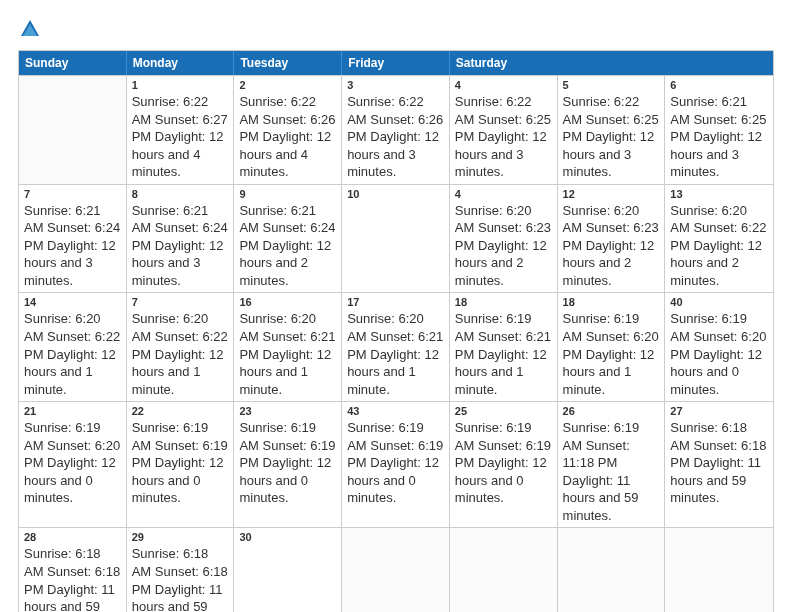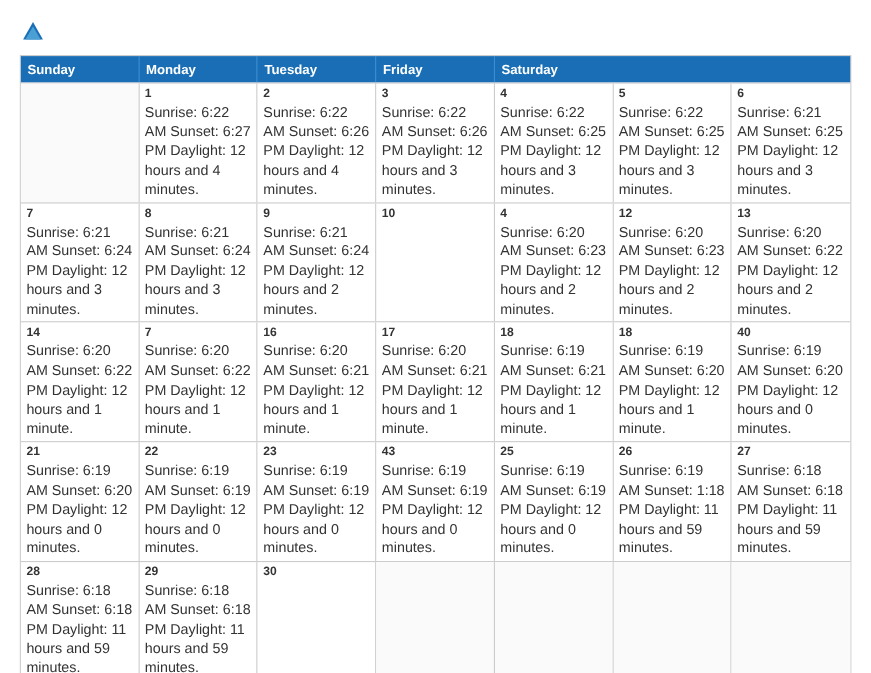--- a/index.html
+++ b/index.html
@@ -323,21 +323,21 @@
           <div class="cal-cell">
             <div class="day-number">25</div>
             <div class="cell-info">Sunrise: 6:19 AM
 Sunset: 6:19 PM
 Daylight: 12 hours
 and 0 minutes.</div>
           </div>
           <div class="cal-cell">
             <div class="day-number">26</div>
             <div class="cell-info">Sunrise: 6:19 AM
-Sunset: 1:18 PM
+Sunset: 11:18 PM
 Daylight: 11 hours
 and 59 minutes.</div>
           </div>
           <div class="cal-cell">
             <div class="day-number">27</div>
             <div class="cell-info">Sunrise: 6:18 AM
 Sunset: 6:18 PM
 Daylight: 11 hours
 and 59 minutes.</div>
           </div>

